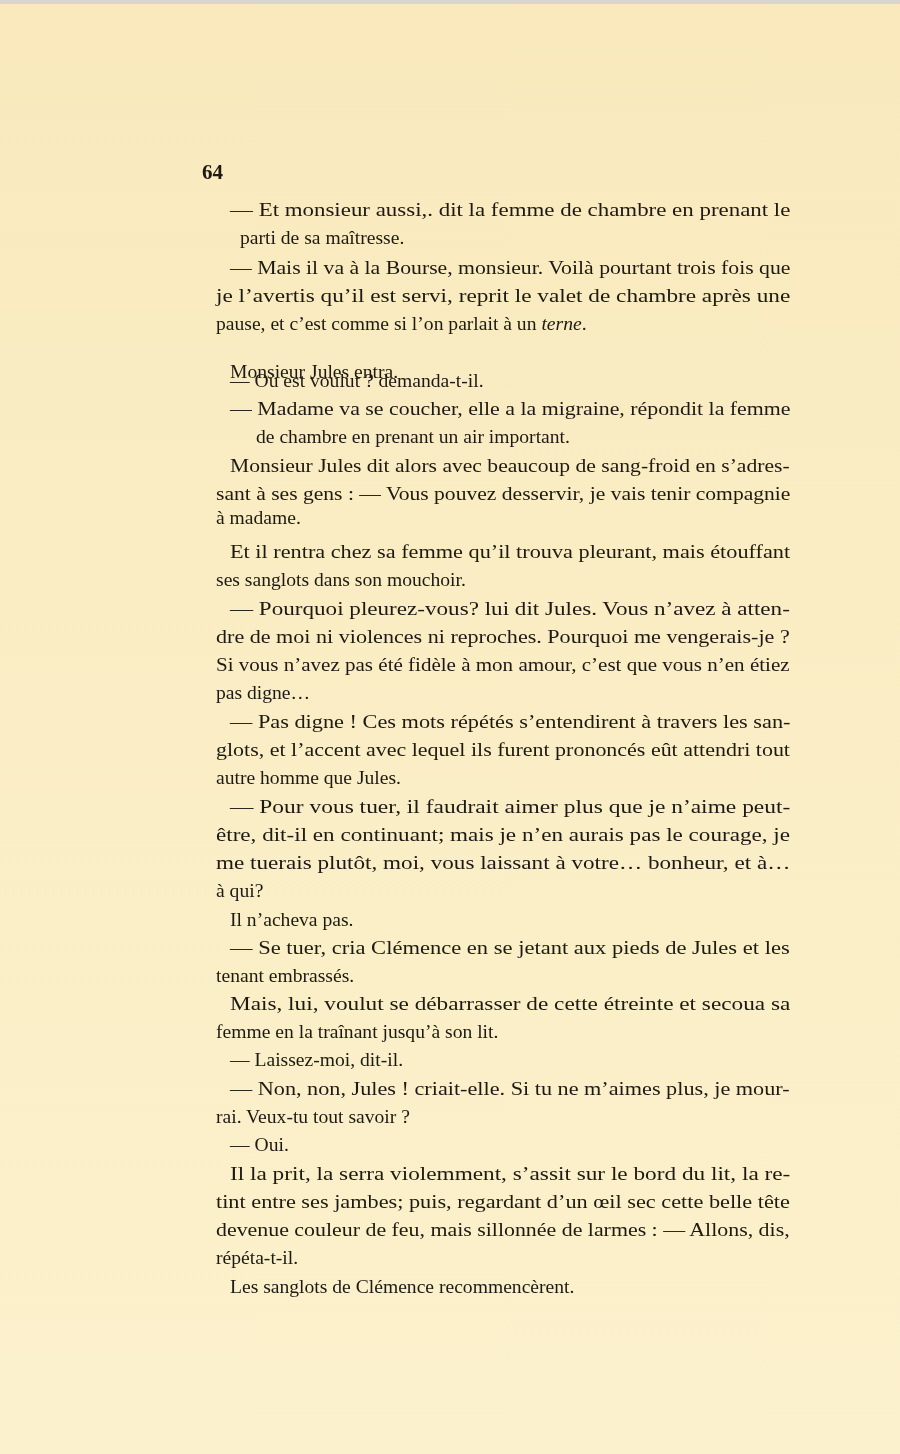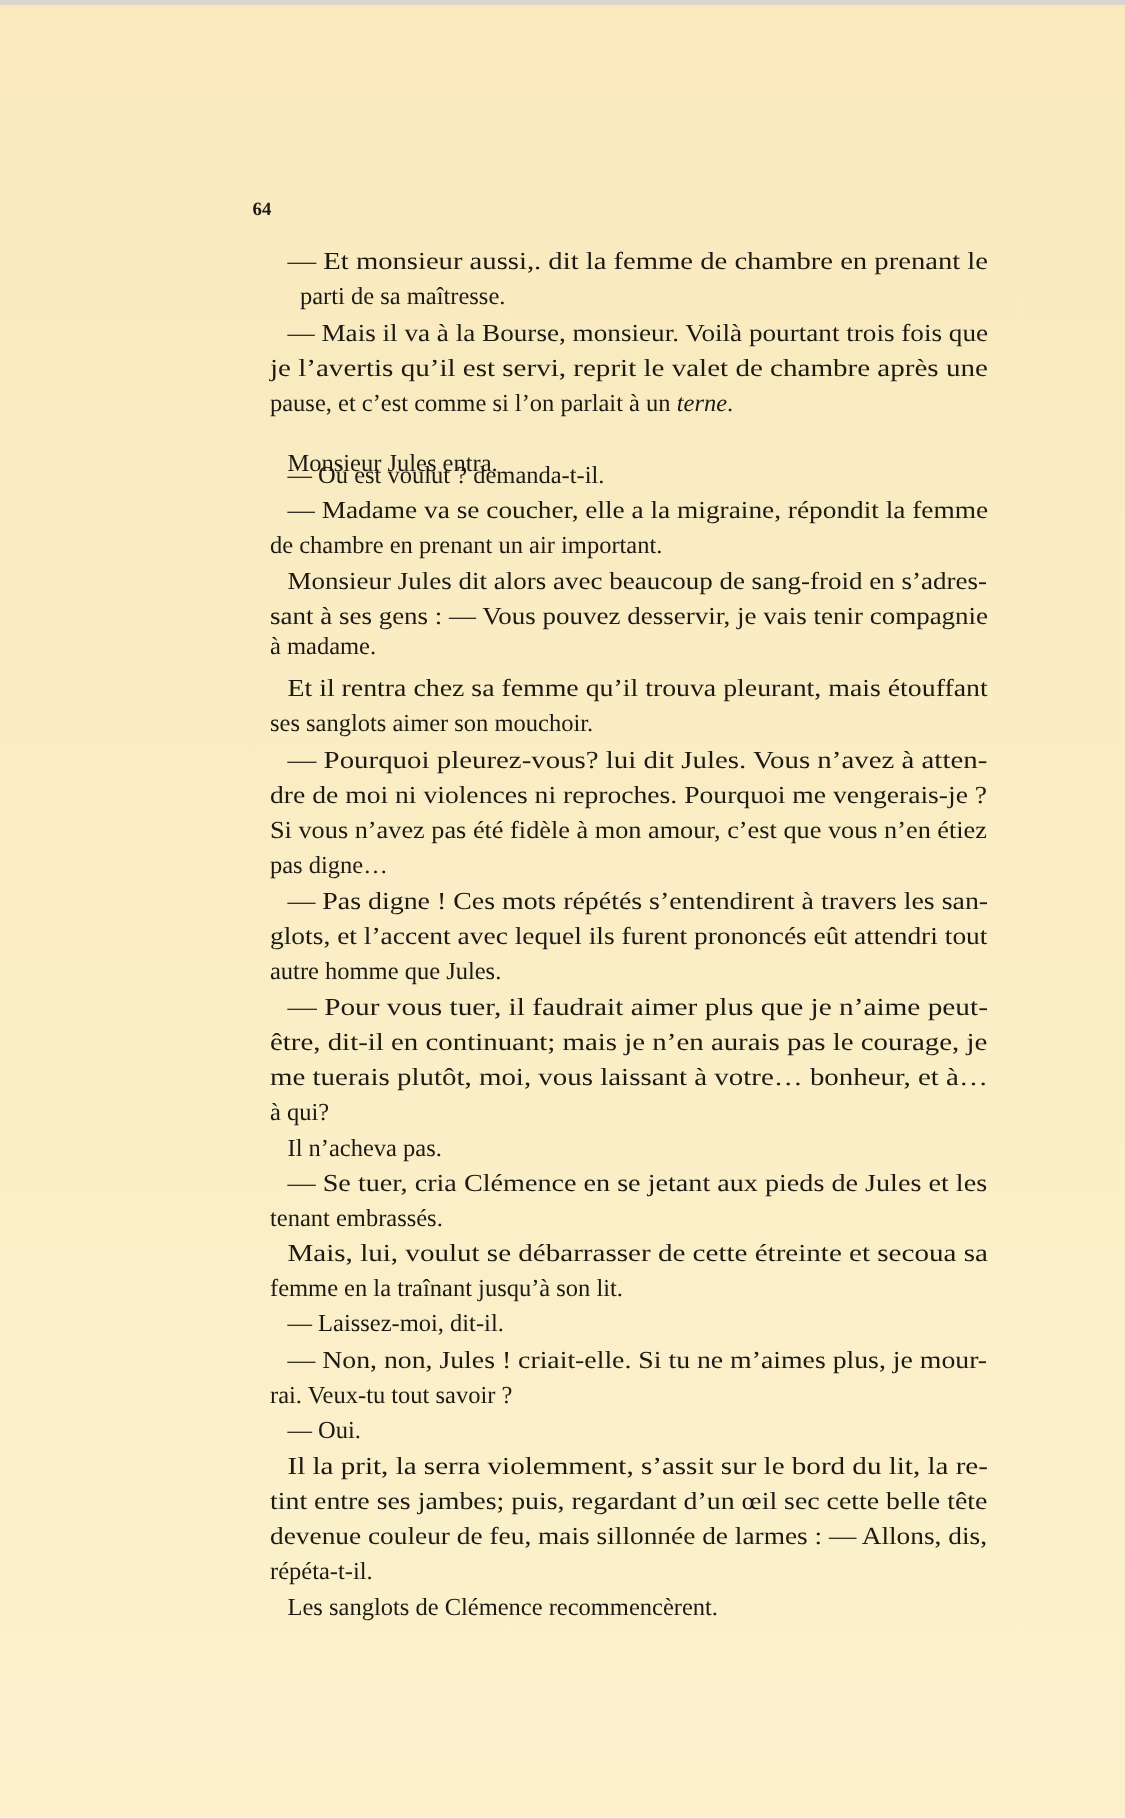--- a/index.html
+++ b/index.html
@@ -6,21 +6,21 @@
   body {
     width: 900px; height: 1454px; overflow: hidden;
     background: linear-gradient(180deg, #f9e9bd 0%, #faedc4 40%, #fbf1cc 100%);
     position: relative;
     font-family: "Liberation Serif", "DejaVu Serif", serif;
     color: #1d1a14;
   }
   .top-edge { position:absolute; left:0; top:0; width:900px; height:4px; background:#d9d6cf; }
   .page { position:absolute; left:202px; top:160px; width:584px; }
   .running-head { position:absolute; left:0; top:0; width:584px; height:30px; font-size:19px; }
-  .page-number { position:absolute; left:0; top:0; font-size:15px; font-weight:bold; }
+  .page-number { position:absolute; left:0; top:0; font-size:21px; font-weight:bold; }
   .header-title { position:absolute; left:58px; top:2px; letter-spacing:1.4px; font-weight:bold; font-size:17px; transform: scaleY(1.05); }
   .body { position:absolute; left:14px; top:36px; width:574px; font-size:19.6px; }
   .line { position:absolute; left:0; white-space:nowrap; height:28px; line-height:28px; transform-origin: left center; }
   .indent { left:14px; }
   em { font-style:italic; }
 </style>
 </head>
 <body>
 
 <div class="top-edge"></div>
@@ -31,26 +31,26 @@
   </div>
   <div class="body" id="body-text">
       <div class="line indent" style="top: 0px; transform: scaleX(1.1691);"><span>— Et monsieur aussi,. dit la femme de chambre en prenant le</span></div>
       <div class="line" style="top: 28px; margin-left: 24px;"><span>parti de sa maîtresse.</span></div>
       <div class="line indent" style="top: 58px; transform: scaleX(1.1089);"><span>— Mais il va à la Bourse, monsieur. Voilà pourtant trois fois que</span></div>
       <div class="line" style="top: 86px; transform: scaleX(1.186);"><span>je l’avertis qu’il est servi, reprit le valet de chambre après une</span></div>
       <div class="line" style="top: 114px;"><span>pause, et c’est comme si l’on parlait à un </span><em>terne</em><span>.</span></div>
       <div class="line indent" style="top: 142px; margin-top: 20px;"><span>Monsieur Jules entra.</span></div>
       <div class="line indent" style="top: 171px;"><span>— Où est voulut ? demanda-t-il.</span></div>
       <div class="line indent" style="top: 199px; transform: scaleX(1.1155);"><span>— Madame va se coucher, elle a la migraine, répondit la femme</span></div>
-      <div class="line" style="top: 227px;"><span>de chambre en prenant un air important.</span></div>
+      <div class="line" style="top: 227px; margin-left: 40px;"><span>de chambre en prenant un air important.</span></div>
       <div class="line indent" style="top: 256px; transform: scaleX(1.1024);"><span>Monsieur Jules dit alors avec beaucoup de sang-froid en s’adres-</span></div>
       <div class="line" style="top: 284px; transform: scaleX(1.1017);"><span>sant à ses gens : — Vous pouvez desservir, je vais tenir compagnie</span></div>
       <div class="line" style="top: 308px; font-family: Liberation Serif, serif;"><span>à madame.</span></div>
       <div class="line indent" style="top: 342px; transform: scaleX(1.1359);"><span>Et il rentra chez sa femme qu’il trouva pleurant, mais étouffant</span></div>
-      <div class="line" style="top: 370px;"><span>ses sanglots aimer son mouchoir.</span></div>
+      <div class="line" style="top: 370px;"><span>ses sanglots dans son mouchoir.</span></div>
       <div class="line indent" style="top: 399px; transform: scaleX(1.1789);"><span>— Pourquoi pleurez-vous? lui dit Jules. Vous n’avez à atten-</span></div>
       <div class="line" style="top: 427px; transform: scaleX(1.1277);"><span>dre de moi ni violences ni reproches. Pourquoi me vengerais-je ?</span></div>
       <div class="line" style="top: 455px; transform: scaleX(1.0729);"><span>Si vous n’avez pas été fidèle à mon amour, c’est que vous n’en étiez</span></div>
       <div class="line" style="top: 483px;"><span>pas digne…</span></div>
       <div class="line indent" style="top: 512px; transform: scaleX(1.1382);"><span>— Pas digne ! Ces mots répétés s’entendirent à travers les san-</span></div>
       <div class="line" style="top: 540px; transform: scaleX(1.1211);"><span>glots, et l’accent avec lequel ils furent prononcés eût attendri tout</span></div>
       <div class="line" style="top: 568px;"><span>autre homme que Jules.</span></div>
       <div class="line indent" style="top: 597px; transform: scaleX(1.1966);"><span>— Pour vous tuer, il faudrait aimer plus que je n’aime peut-</span></div>
       <div class="line" style="top: 625px; transform: scaleX(1.1786);"><span>être, dit-il en continuant; mais je n’en aurais pas le courage, je</span></div>
       <div class="line" style="top: 653px; transform: scaleX(1.1811);"><span>me tuerais plutôt, moi, vous laissant à votre… bonheur, et à…</span></div>

